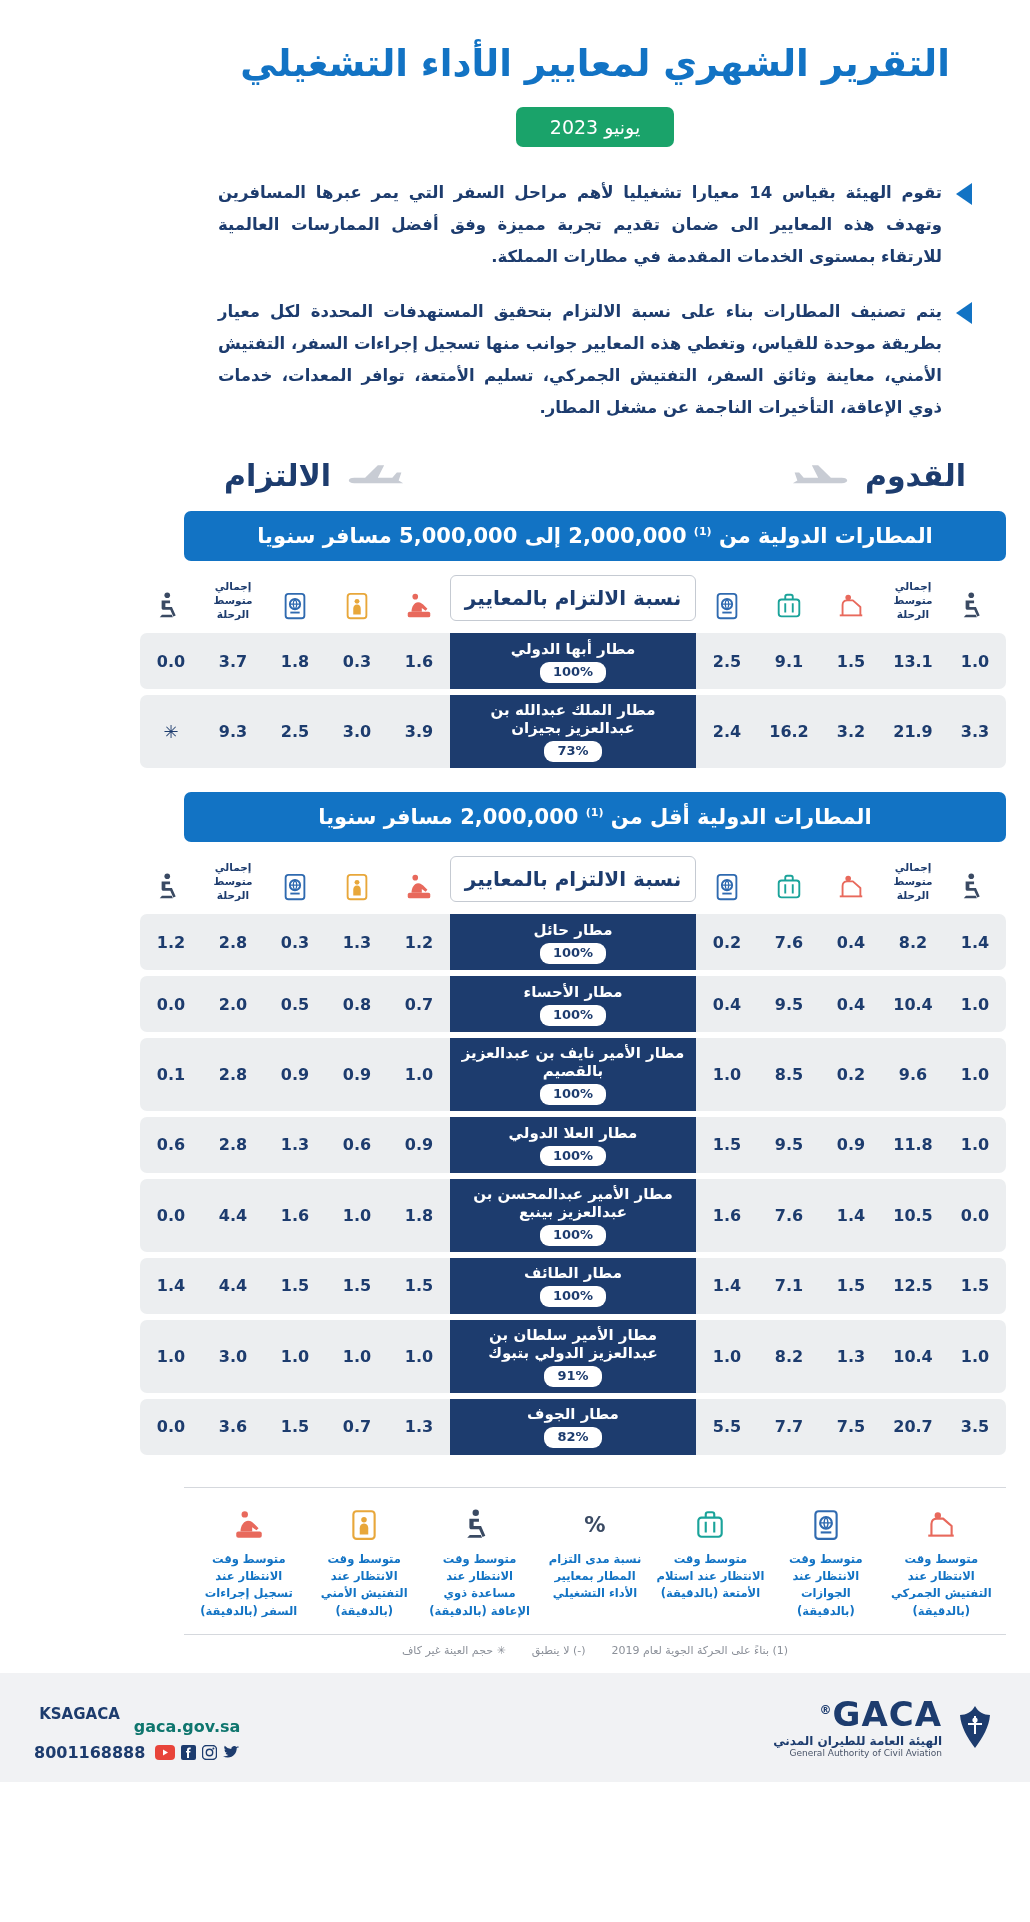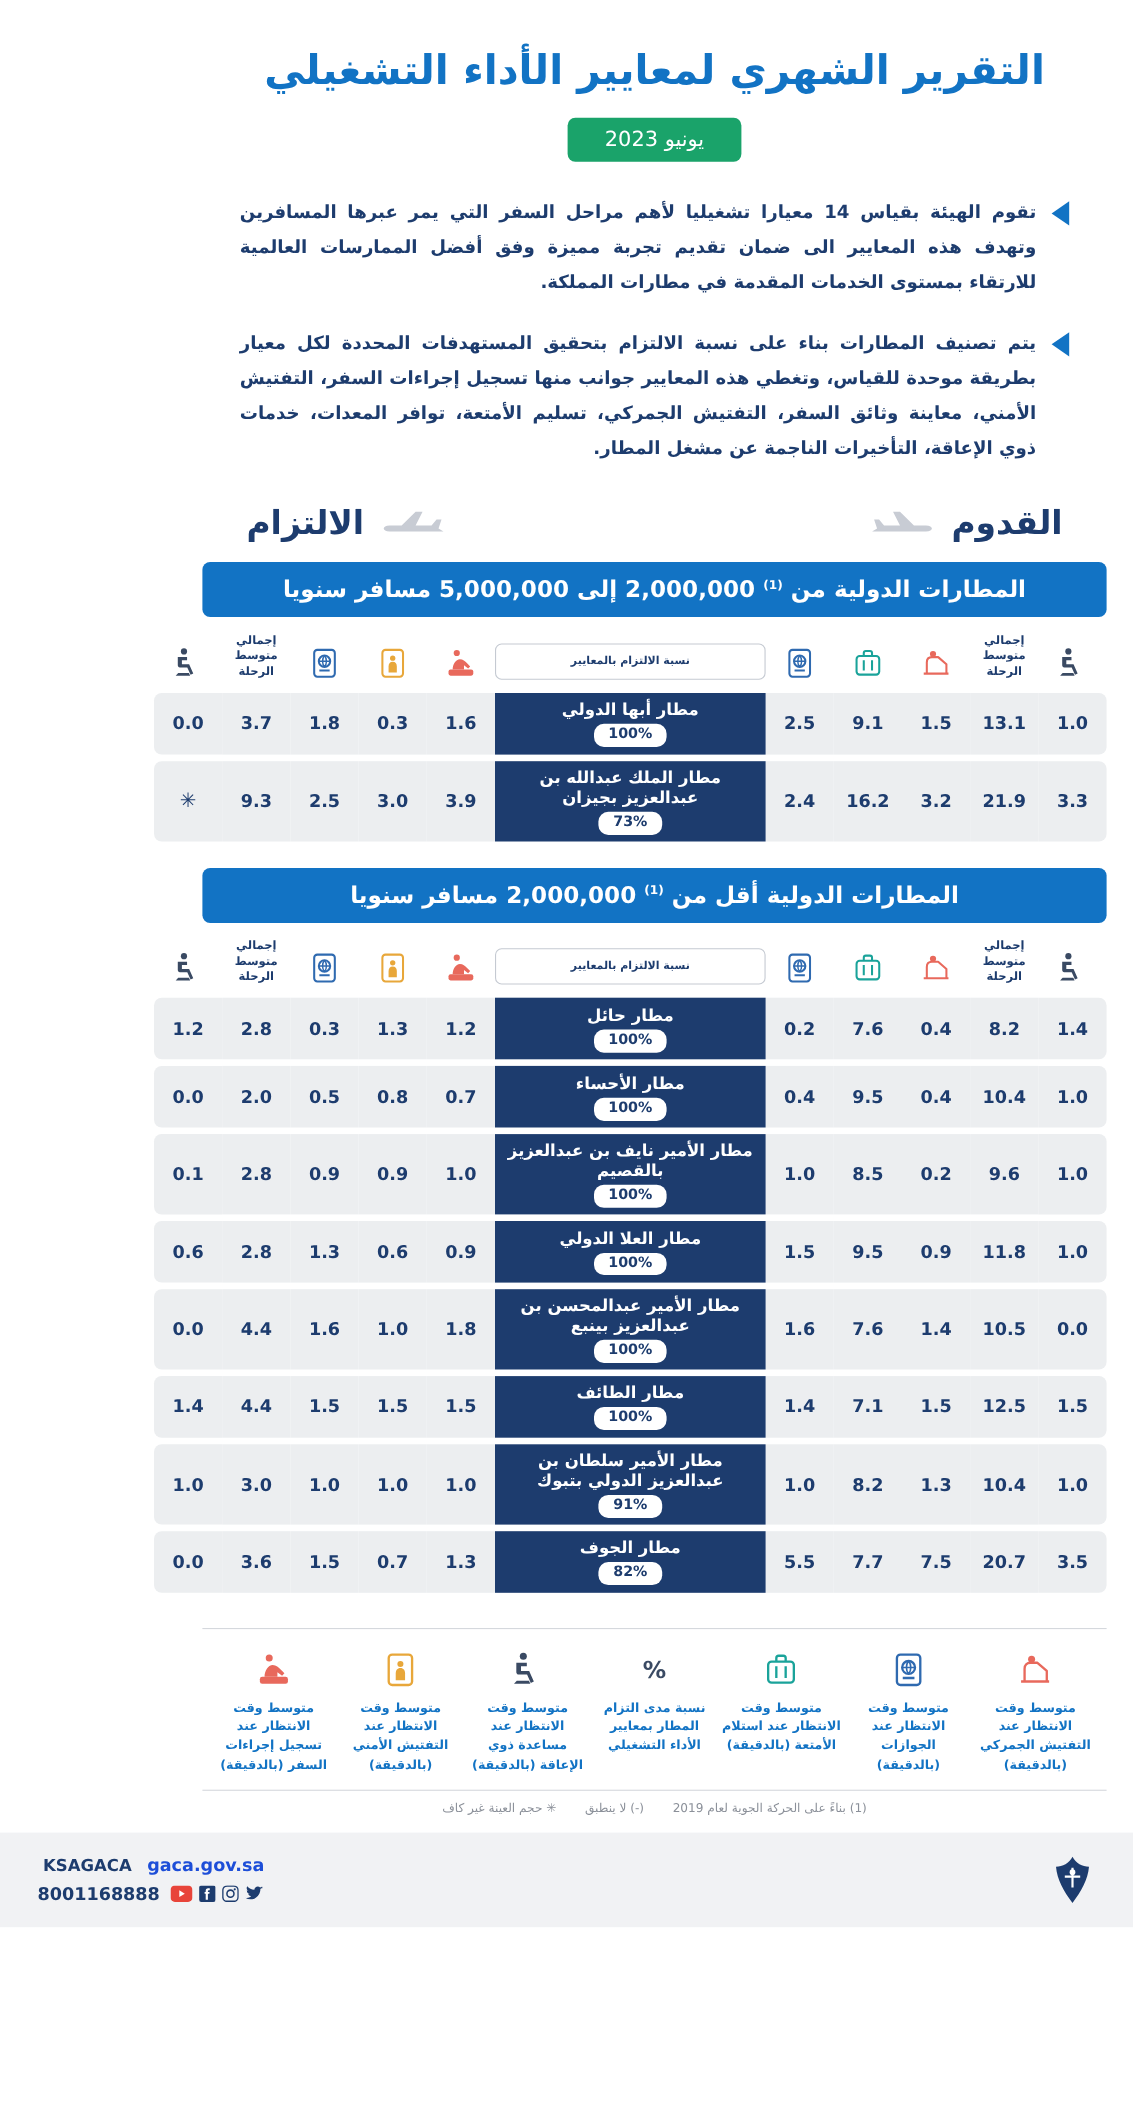--- a/index.html
+++ b/index.html
@@ -90,21 +90,21 @@
   table.perf col.num { width: 62px; }
   table.perf col.tot { width: 62px; }
   table.perf col.mid { width: 246px; }
 
   .hdr td { vertical-align: bottom; padding-bottom: 6px; text-align: center; }
   .hdr .mid-head {
     border: 1px solid #c5cad2;
     border-radius: 6px;
     background: #fff;
     color: #1d3c6e;
-    font-size: 10px;
+    font-size: 20px;
     font-weight: bold;
     padding: 10px 0;
     text-align: center;
   }
   .ico { height: 38px; display: flex; align-items: flex-end; justify-content: center; }
   .ico svg { display: block; }
   .tot-head {
     font-size: 10.5px;
     color: #1d3c6e;
     font-weight: bold;
@@ -176,21 +176,21 @@
   }
   .logo { display: flex; align-items: center; gap: 12px; }
   .logo-mark { width: 42px; height: 46px; }
   .logo-text .gaca { font-size: 34px; font-weight: bold; color: #1d3c6e; letter-spacing: 1px; line-height: 1; }
   .logo-text .gaca sup { font-size: 12px; vertical-align: super; }
   .logo-text .ar { font-size: 12px; color: #1d3c6e; font-weight: bold; margin-top: 3px; }
   .logo-text .en { font-size: 9px; color: #4a5569; }
 
   .contact { text-align: left; direction: ltr; }
   .contact .line1 { display: flex; justify-content: flex-end; align-items: center; gap: 14px; }
-  .contact .site { color: #1d4ed8; font-size: 16px; font-weight: bold; }
+  .contact .site { color: #0f766e; font-size: 16px; font-weight: bold; margin-top: 24px; }
   .contact .handle { color: #1d3c6e; font-size: 15px; font-weight: bold; }
   .contact .line2 { display: flex; justify-content: flex-end; align-items: center; gap: 10px; margin-top: 7px; }
   .contact .phone { color: #1d3c6e; font-size: 16px; font-weight: bold; }
   .social { display: flex; gap: 6px; align-items: center; }
   .social svg { display: block; }
 </style>
 </head>
 <body>
 
 <div class="page">
@@ -731,20 +731,25 @@
             <g fill="#1d3c6e">
               <path d="M21 2c3 6 9 9 15 9-1 12-7 22-15 33C13 33 7 23 6 11c6 0 12-3 15-9z"></path>
             </g>
             <g fill="#fff">
               <path d="M20 12h2v18h-2z"></path>
               <path d="M14 19h14v2H14z"></path>
               <circle cx="21" cy="16" r="2.6"></circle>
             </g>
           </svg>
       </span>
+      <span class="logo-text">
+        <span class="gaca"><span>GACA</span><sup>®</sup></span>
+        <div class="ar">الهيئة العامة للطيران المدني</div>
+        <div class="en">General Authority of Civil Aviation</div>
+      </span>
     </div>
     <div class="contact">
       <div class="line1">
         <span class="handle">KSAGACA</span>
         <span class="site">gaca.gov.sa</span>
       </div>
       <div class="line2">
         <span class="phone">8001168888</span>
         <span class="social">
           <svg width="20" height="15" viewBox="0 0 20 15">

